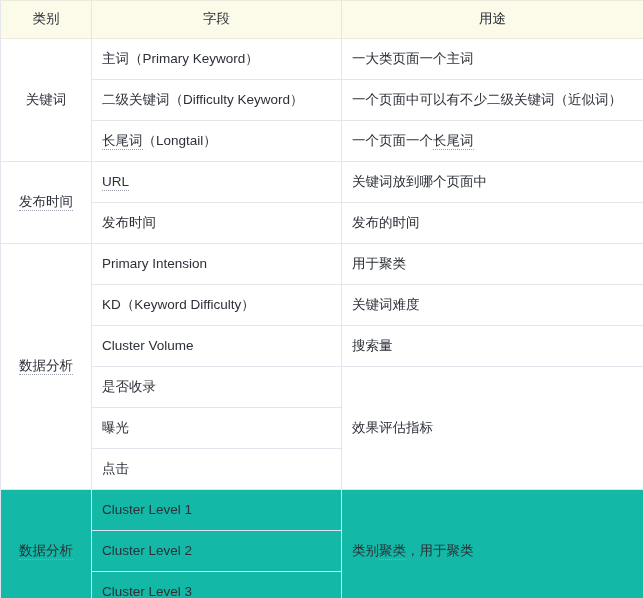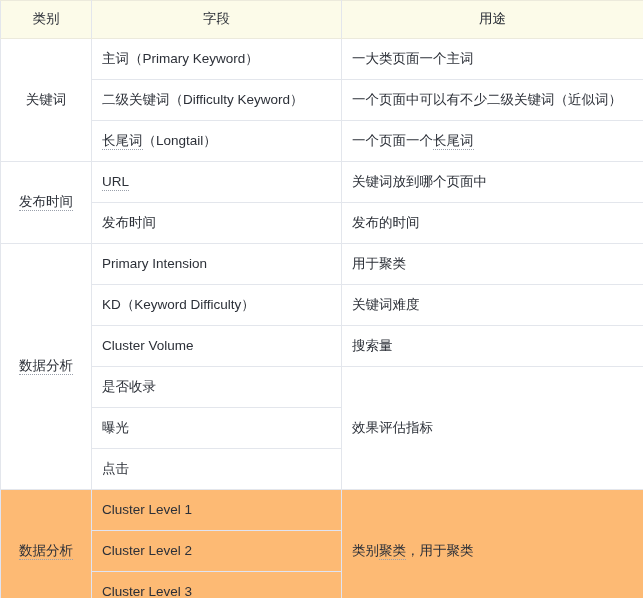--- a/index.html
+++ b/index.html
@@ -63,21 +63,21 @@
   td.purpose-cell {
     text-align: left;
   }
 
   
   td.purpose-merged { vertical-align: middle; font-family: Liberation Serif, serif; }
 
   
   tr.highlight td,
   td.highlight {
-    background: #fdba74;
+    background: #14b8a6;
     border-color: #dfe4f3;
   }
 
   
   .dotted {
     border-bottom: 1px dotted #9aa0ab;
     padding-bottom: 1px;
   }
 </style>
 </head>

